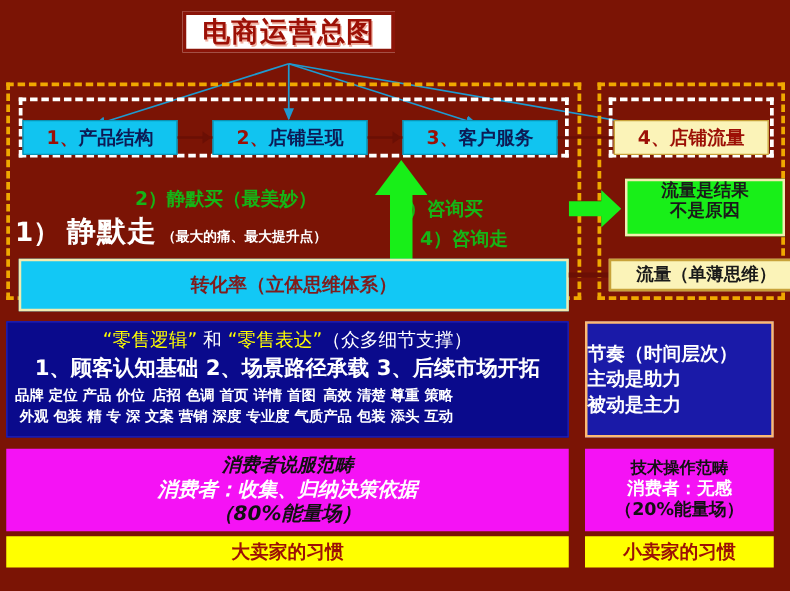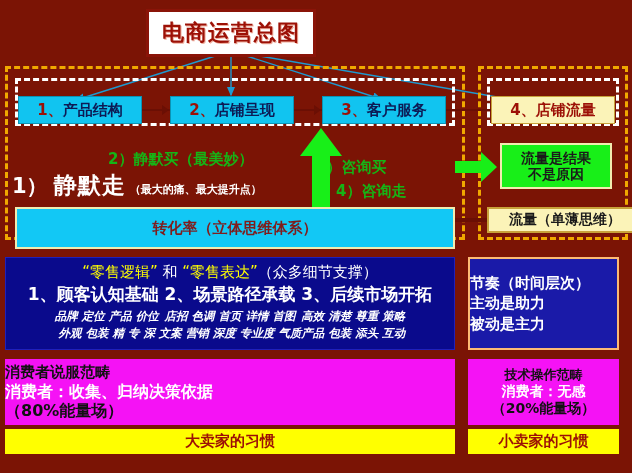--- a/index.html
+++ b/index.html
@@ -7,21 +7,21 @@
     width:632px;height:473px;
     background:#7b1405;
     font-family:"DejaVu Sans","Liberation Sans",sans-serif;
     overflow:hidden;
     position:relative;
   }
   .stage{position:absolute;left:0;top:0;width:632px;height:473px;background:#7b1405;}
 
   
   .title-box{
-    position:absolute;left:146px;top:9px;width:170px;height:48px;
+    position:absolute;left:146px;top:9px;width:170px;height:33px;
     background:#ffffff;border:3px solid #8a1408;
     display:flex;align-items:center;justify-content:center;
     box-sizing:border-box;
   }
   .title-box .t{
     color:#9c1006;font-size:22px;font-weight:bold;letter-spacing:1px;
     text-shadow:1px 1px 0 #f0b0a0;
   }
 
   
@@ -87,23 +87,23 @@
   .w-jmz .big2{font-size:23px;margin-left:6px;letter-spacing:1px;}
   .w-jmz .small{font-size:11px;margin-left:4px;}
 
   
   .up-arrow{position:absolute;left:300px;top:128px;width:42px;height:88px;}
   
   .right-arrow{position:absolute;left:455px;top:152px;width:42px;height:30px;}
 
   
   .green-box{
-    position:absolute;left:500px;top:143px;width:112px;height:46px;
+    position:absolute;left:500px;top:143px;width:128px;height:46px;
     background:#18ef18;border:2px solid #f2ecb0;box-sizing:border-box;
-    display:flex;flex-direction:column;align-items:center;justify-content:center;
+    display:flex;flex-direction:column;align-items:center;justify-content:flex-start;
     color:#1a1a1a;font-size:14px;font-weight:bold;line-height:1.15;
   }
 
   
   .conv-bar{
     position:absolute;left:15px;top:207px;width:440px;height:42px;
     background:#12c8f5;border:2px solid #f2ecb0;box-sizing:border-box;
     display:flex;align-items:center;justify-content:center;
     color:#7f1d1d;font-size:15px;font-weight:bold;
   }
@@ -128,29 +128,29 @@
   }
   .navy-l1{
     text-align:center;color:#ffffff;font-size:15px;font-weight:normal;
     margin-top:5px;white-space:nowrap;
   }
   .navy-l1 .yel{color:#ffff00;}
   .navy-l2{
     text-align:center;color:#ffffff;font-size:17px;font-weight:bold;
     margin-top:1px;white-space:nowrap;letter-spacing:0px;
   }
-  .navy-cols{display:flex;justify-content:center;padding:2px 6px 0 6px;font-style:italic;}
+  .navy-cols{display:flex;justify-content:flex-start;padding:2px 6px 0 6px;}
   .navy-col{color:#ffffff;font-size:11.5px;font-weight:bold;line-height:1.45;text-align:center;}
 
   
   .mag-left{
     position:absolute;left:5px;top:359px;width:450px;height:66px;
     background:#f512f5;
-    display:flex;flex-direction:column;align-items:flex-start;justify-content:center;
-    font-weight:bold;line-height:1.22;
+    display:flex;flex-direction:column;align-items:center;justify-content:center;
+    font-weight:bold;line-height:1.22;font-style:italic;
   }
   .mag-left .m1{color:#111111;font-size:15px;}
   .mag-left .m2{color:#ffffff;font-size:16px;}
   .mag-left .m3{color:#111111;font-size:16px;}
   .mag-right{
     position:absolute;left:468px;top:359px;width:151px;height:66px;
     background:#f512f5;
     display:flex;flex-direction:column;align-items:center;justify-content:center;
     font-weight:bold;line-height:1.22;
   }

